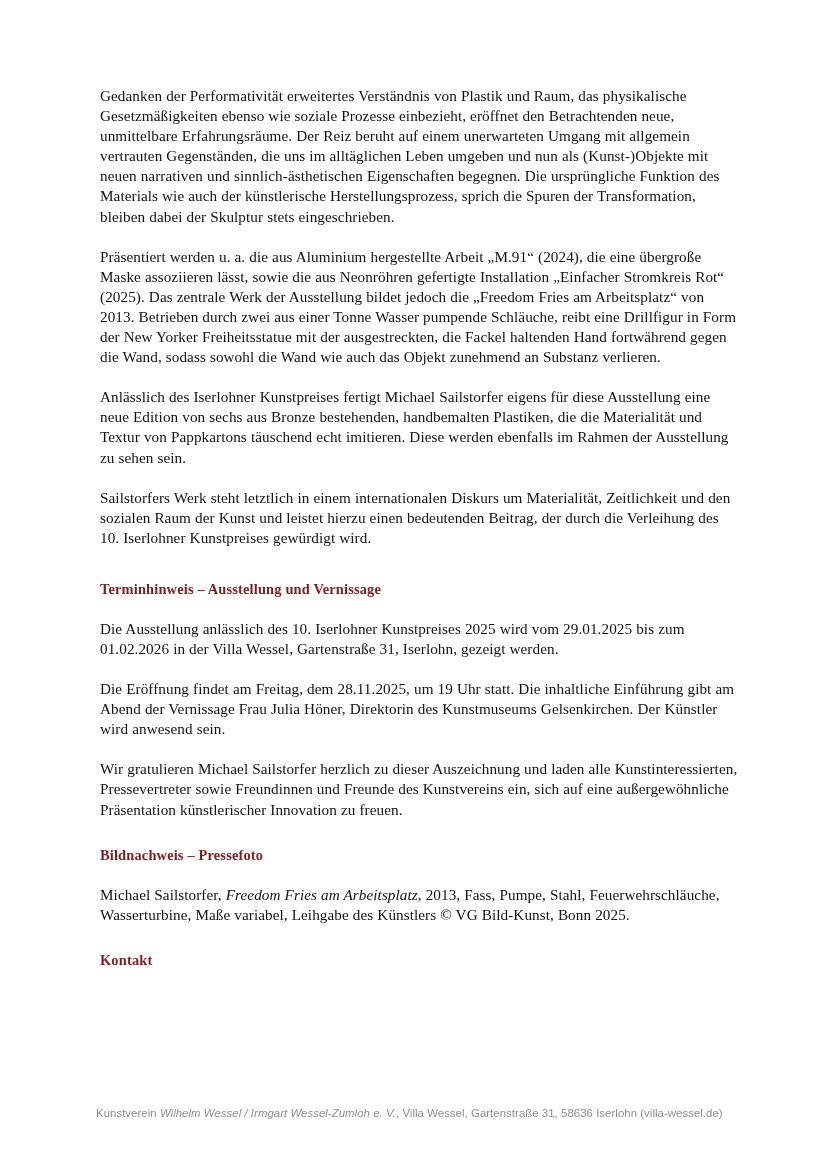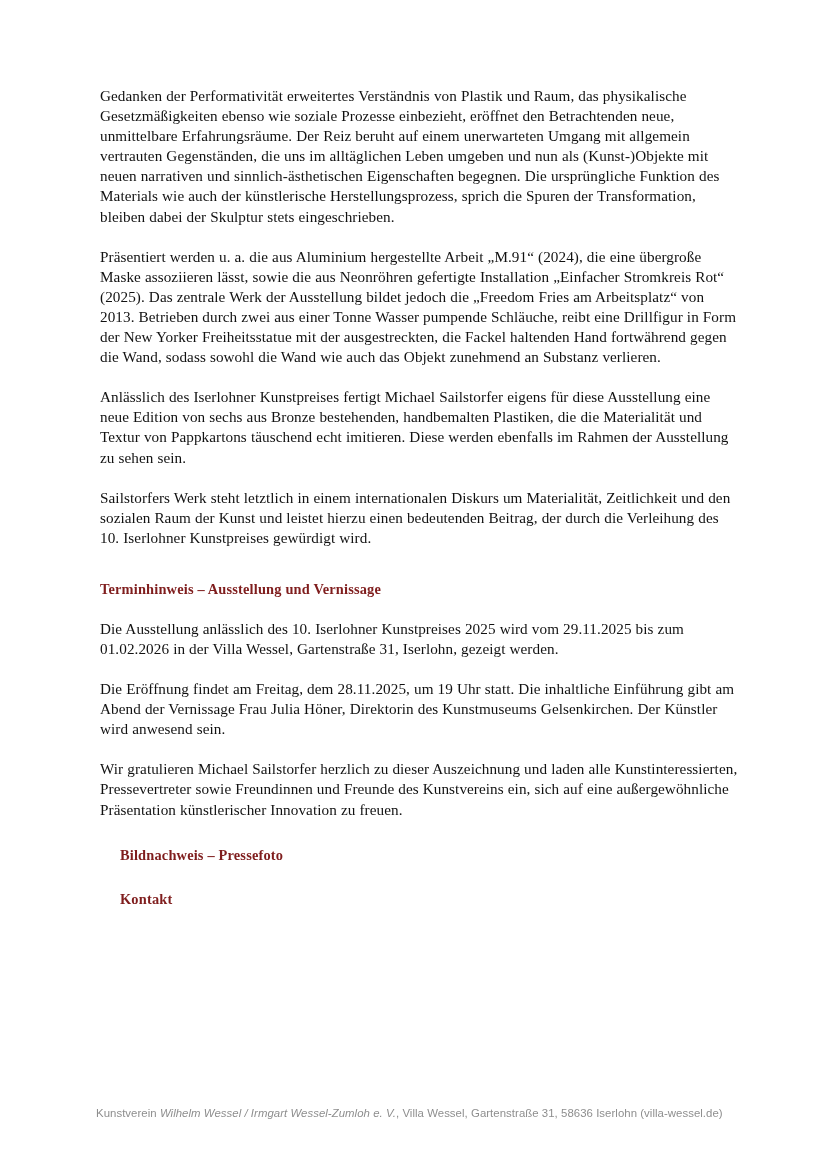--- a/index.html
+++ b/index.html
@@ -45,21 +45,21 @@
     font-family: "Liberation Serif", "DejaVu Serif", serif;
     font-size: 14.4px;
     font-weight: bold;
     color: #7f1d1d;
     margin: 0 0 21px 0;
     line-height: 18px;
     letter-spacing: 0.012em;
   }
 
   .gap-before-heading { margin-top: 32px; }
-  .gap-before-heading-sm { margin-top: 26px; margin-left: 20px; }
+  .gap-before-heading-sm { margin-top: 26px; }
 
   em.title-italic {
     font-style: italic;
   }
 
   .footer {
     position: absolute;
     left: 96px;
     top: 1106px;
     width: 650px;
@@ -82,27 +82,28 @@
   <p class="body-text">Gedanken der Performativität erweitertes Verständnis von Plastik und Raum, das physikalische Gesetzmäßigkeiten ebenso wie soziale Prozesse einbezieht, eröffnet den Betrachtenden neue, unmittelbare Erfahrungsräume. Der Reiz beruht auf einem unerwarteten Umgang mit allgemein vertrauten Gegenständen, die uns im alltäglichen Leben umgeben und nun als (Kunst-)Objekte mit neuen narrativen und sinnlich-ästhetischen Eigenschaften begegnen. Die ursprüngliche Funktion des Materials wie auch der künstlerische Herstellungsprozess, sprich die Spuren der Transformation, bleiben dabei der Skulptur stets eingeschrieben.</p>
 
   <p class="body-text">Präsentiert werden u. a. die aus Aluminium hergestellte Arbeit „M.91“ (2024), die eine übergroße Maske assoziieren lässt, sowie die aus Neonröhren gefertigte Installation „Einfacher Stromkreis Rot“ (2025). Das zentrale Werk der Ausstellung bildet jedoch die „Freedom Fries am Arbeitsplatz“ von 2013. Betrieben durch zwei aus einer Tonne Wasser pumpende Schläuche, reibt eine Drillfigur in Form der New Yorker Freiheitsstatue mit der ausgestreckten, die Fackel haltenden Hand fortwährend gegen die Wand, sodass sowohl die Wand wie auch das Objekt zunehmend an Substanz verlieren.</p>
 
   <p class="body-text">Anlässlich des Iserlohner Kunstpreises fertigt Michael Sailstorfer eigens für diese Ausstellung eine neue Edition von sechs aus Bronze bestehenden, handbemalten Plastiken, die die Materialität und Textur von Pappkartons täuschend echt imitieren. Diese werden ebenfalls im Rahmen der Ausstellung zu sehen sein.</p>
 
   <p class="body-text">Sailstorfers Werk steht letztlich in einem internationalen Diskurs um Materialität, Zeitlichkeit und den sozialen Raum der Kunst und leistet hierzu einen bedeutenden Beitrag, der durch die Verleihung des 10. Iserlohner Kunstpreises gewürdigt wird.</p>
 
   <h2 class="section-heading gap-before-heading">Terminhinweis – Ausstellung und Vernissage</h2>
 
-  <p class="body-text">Die Ausstellung anlässlich des 10. Iserlohner Kunstpreises 2025 wird vom 29.11.2025 bis zum 01.02.2026 in der Villa Wessel, Gartenstraße 31, Iserlohn, gezeigt werden.</p>
+  <p class="body-text">Die Ausstellung anlässlich des 10. Iserlohner Kunstpreises 2025 wird vom 29.01.2025 bis zum 01.02.2026 in der Villa Wessel, Gartenstraße 31, Iserlohn, gezeigt werden.</p>
 
   <p class="body-text">Die Eröffnung findet am Freitag, dem 28.11.2025, um 19 Uhr statt. Die inhaltliche Einführung gibt am Abend der Vernissage Frau Julia Höner, Direktorin des Kunstmuseums Gelsenkirchen. Der Künstler wird anwesend sein.</p>
 
   <p class="body-text">Wir gratulieren Michael Sailstorfer herzlich zu dieser Auszeichnung und laden alle Kunstinteressierten, Pressevertreter sowie Freundinnen und Freunde des Kunstvereins ein, sich auf eine außergewöhnliche Präsentation künstlerischer Innovation zu freuen.</p>
 
   <h2 class="section-heading gap-before-heading-sm">Bildnachweis – Pressefoto</h2>
 
+  <p class="body-text"><span>Michael Sailstorfer, </span><em class="title-italic">Freedom Fries am Arbeitsplatz</em><span>, 2013, Fass, Pumpe, Stahl, Feuerwehrschläuche, Wasserturbine, Maße variabel, Leihgabe des Künstlers © VG Bild-Kunst, Bonn 2025.</span></p>
 
   <h2 class="section-heading gap-before-heading-sm">Kontakt</h2>
 
 
 </div>
 
 <div class="footer"><span>Kunstverein </span><em>Wilhelm Wessel / Irmgart Wessel-Zumloh e. V.</em><span>, Villa Wessel, Gartenstraße 31, 58636 Iserlohn (villa-wessel.de)</span></div>
 
 </body></html>

